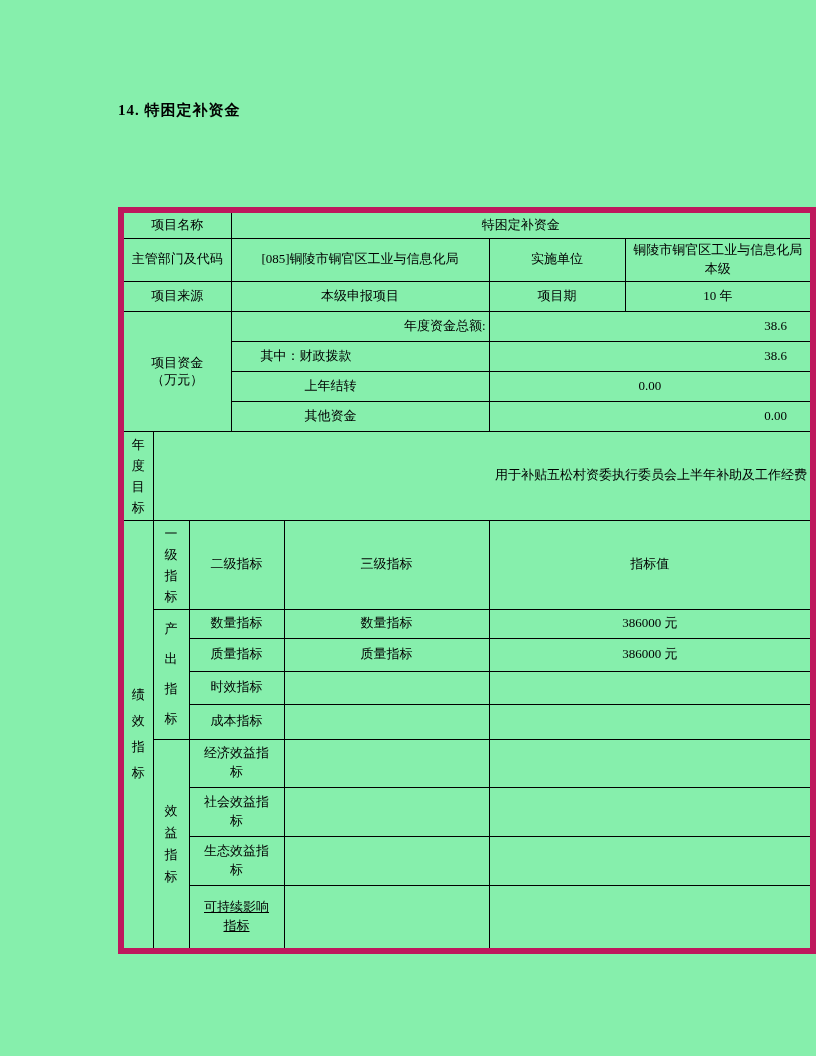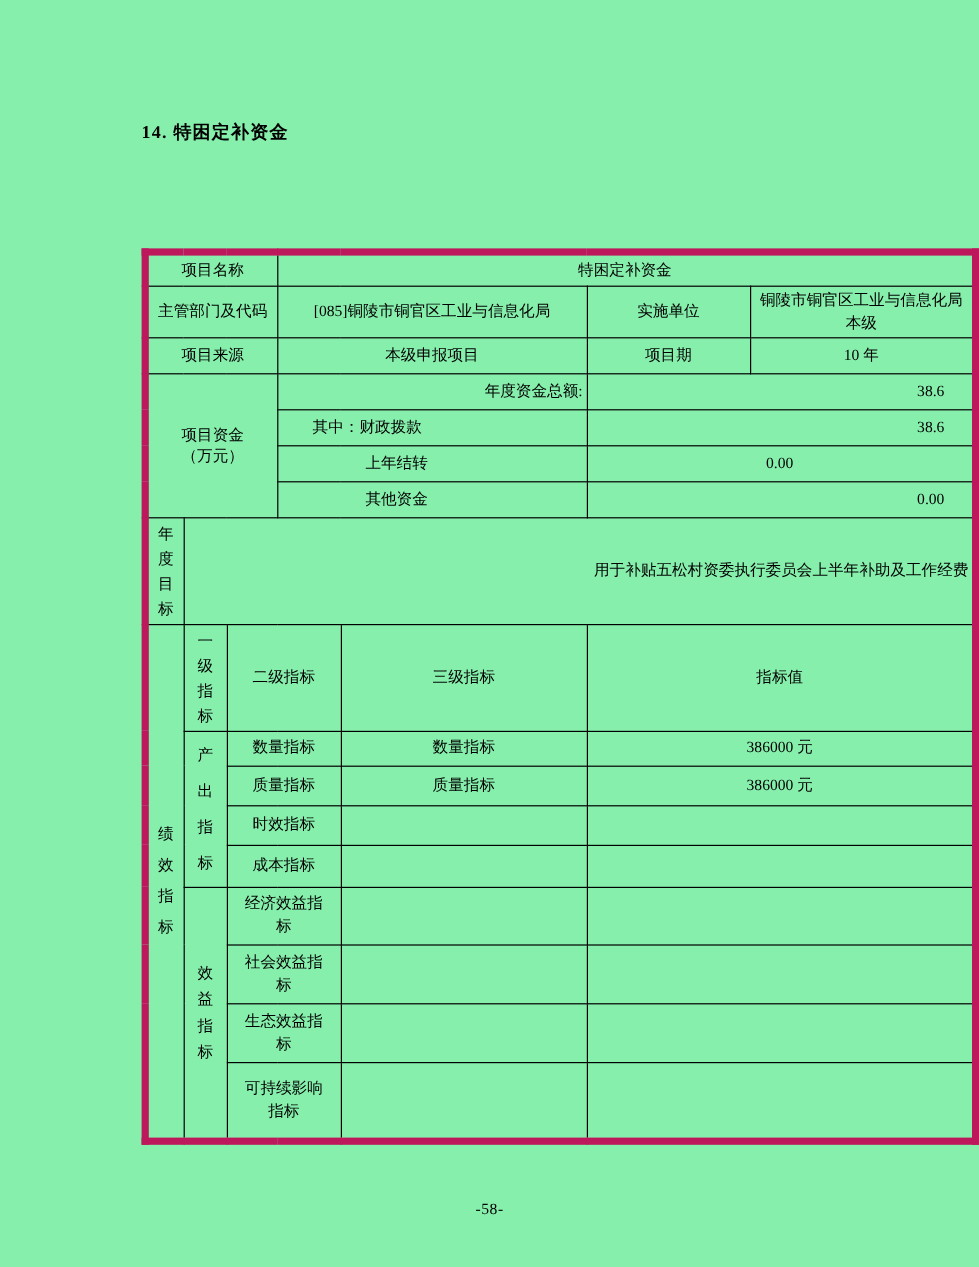--- a/index.html
+++ b/index.html
@@ -35,21 +35,21 @@
     font-size: 13px; line-height: 1.45;
     text-align: center; vertical-align: middle;
     padding: 2px 3px;
     overflow: hidden;
   }
 
   tr.r1  { height: 28px; } tr.r2  { height: 43px; } tr.r3  { height: 30px; }
   tr.rf  { height: 30px; } tr.r8  { height: 87px; margin-top: 48px; } tr.r9  { height: 85px; }
   tr.r10 { height: 29px; } tr.r11 { height: 33px; } tr.r12 { height: 33px; }
   tr.r13 { height: 35px; } tr.r14 { height: 48px; } tr.r15 { height: 49px; }
-  tr.r16 { height: 49px; } tr.r17 { height: 66px; }
+  tr.r16 { height: 49px; } tr.r17 { height: 66px; text-decoration: underline; }
 
   .fund-label-1 { text-align: right; padding-left: 16px; }
   .fund-label-2 { text-align: left; padding-left: 29px; }
   .fund-label-c { text-align: center; padding-right: 62px; }
   .val-right    { text-align: right; padding-right: 23px; }
   .val-center   { text-align: center; }
   .goal-content { text-align: right; padding-left: 10px; }
   .lbl2-cell    { padding: 2px 10px; }
 
   .two-line span { display: block; line-height: 15px; padding: 1px 0; }
@@ -190,14 +190,13 @@
       <td colspan="2"></td>
     </tr>
     <tr class="r17">
       <td colspan="2" class="lbl2-cell">可持续影响指标</td>
       <td></td>
       <td colspan="2"></td>
     </tr>
   </tbody>
     </table>
 
-  <div class="footer">-58-</div>
 </div>
 
 </body></html>

